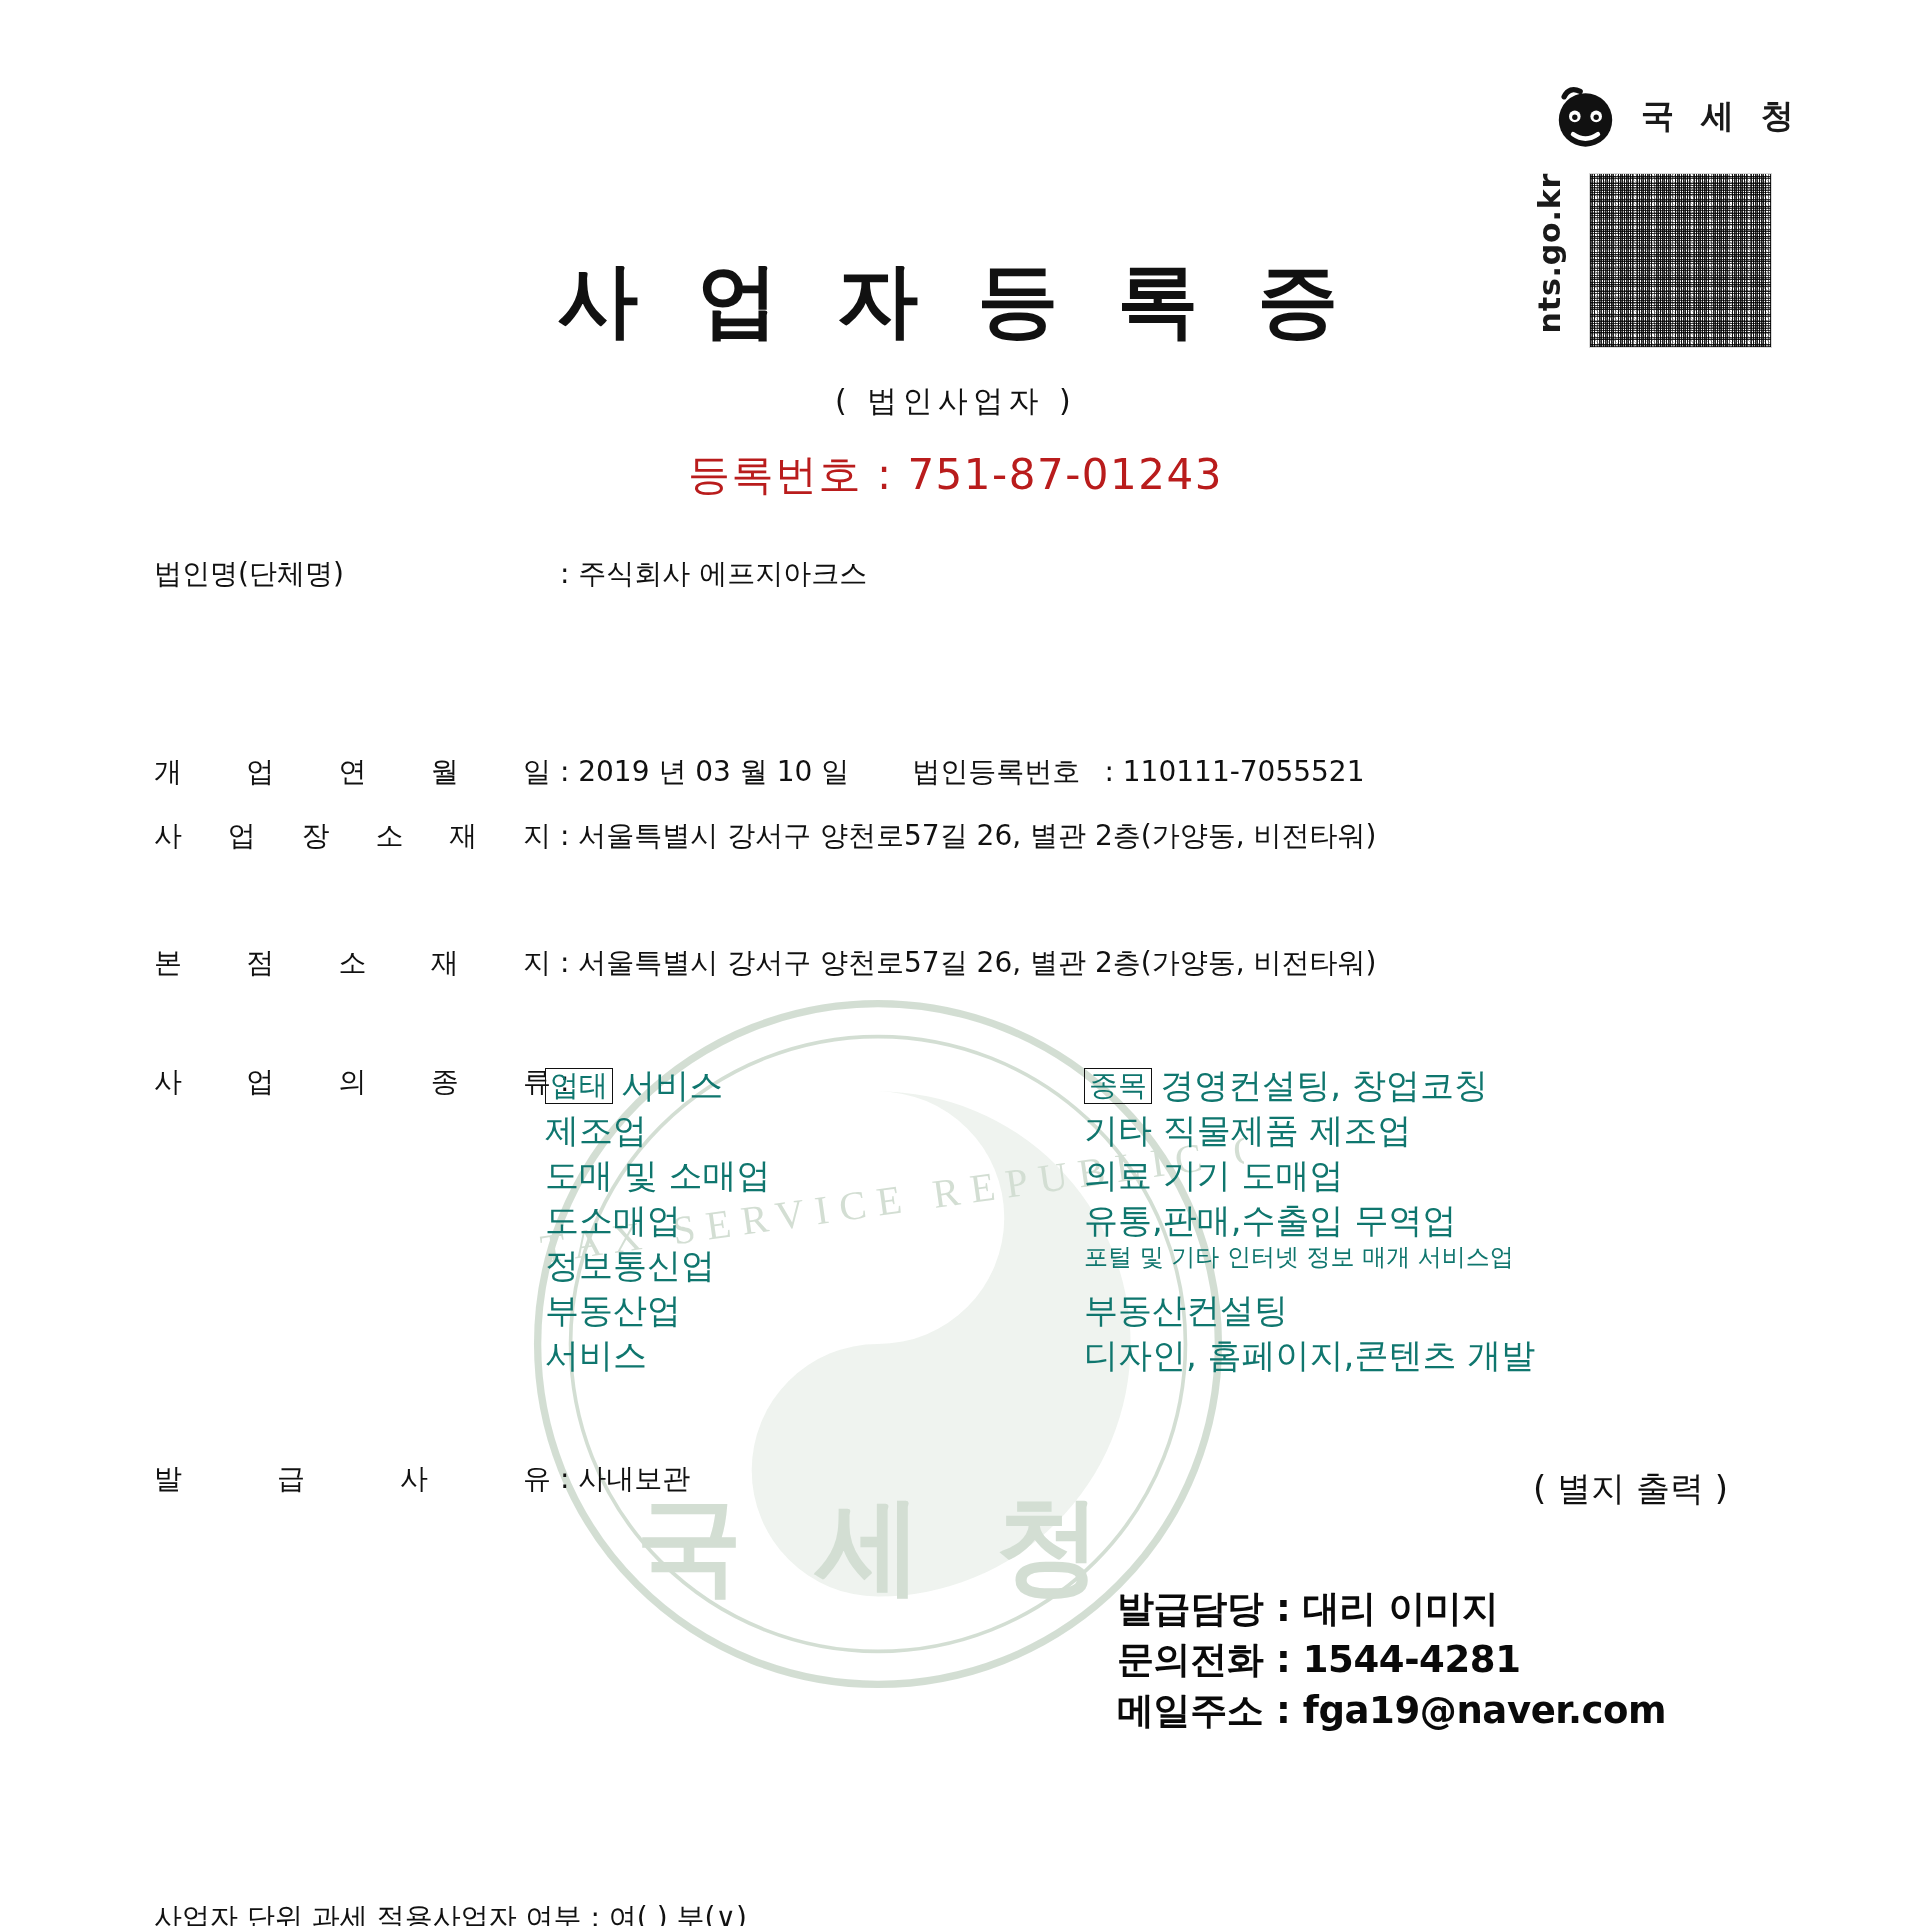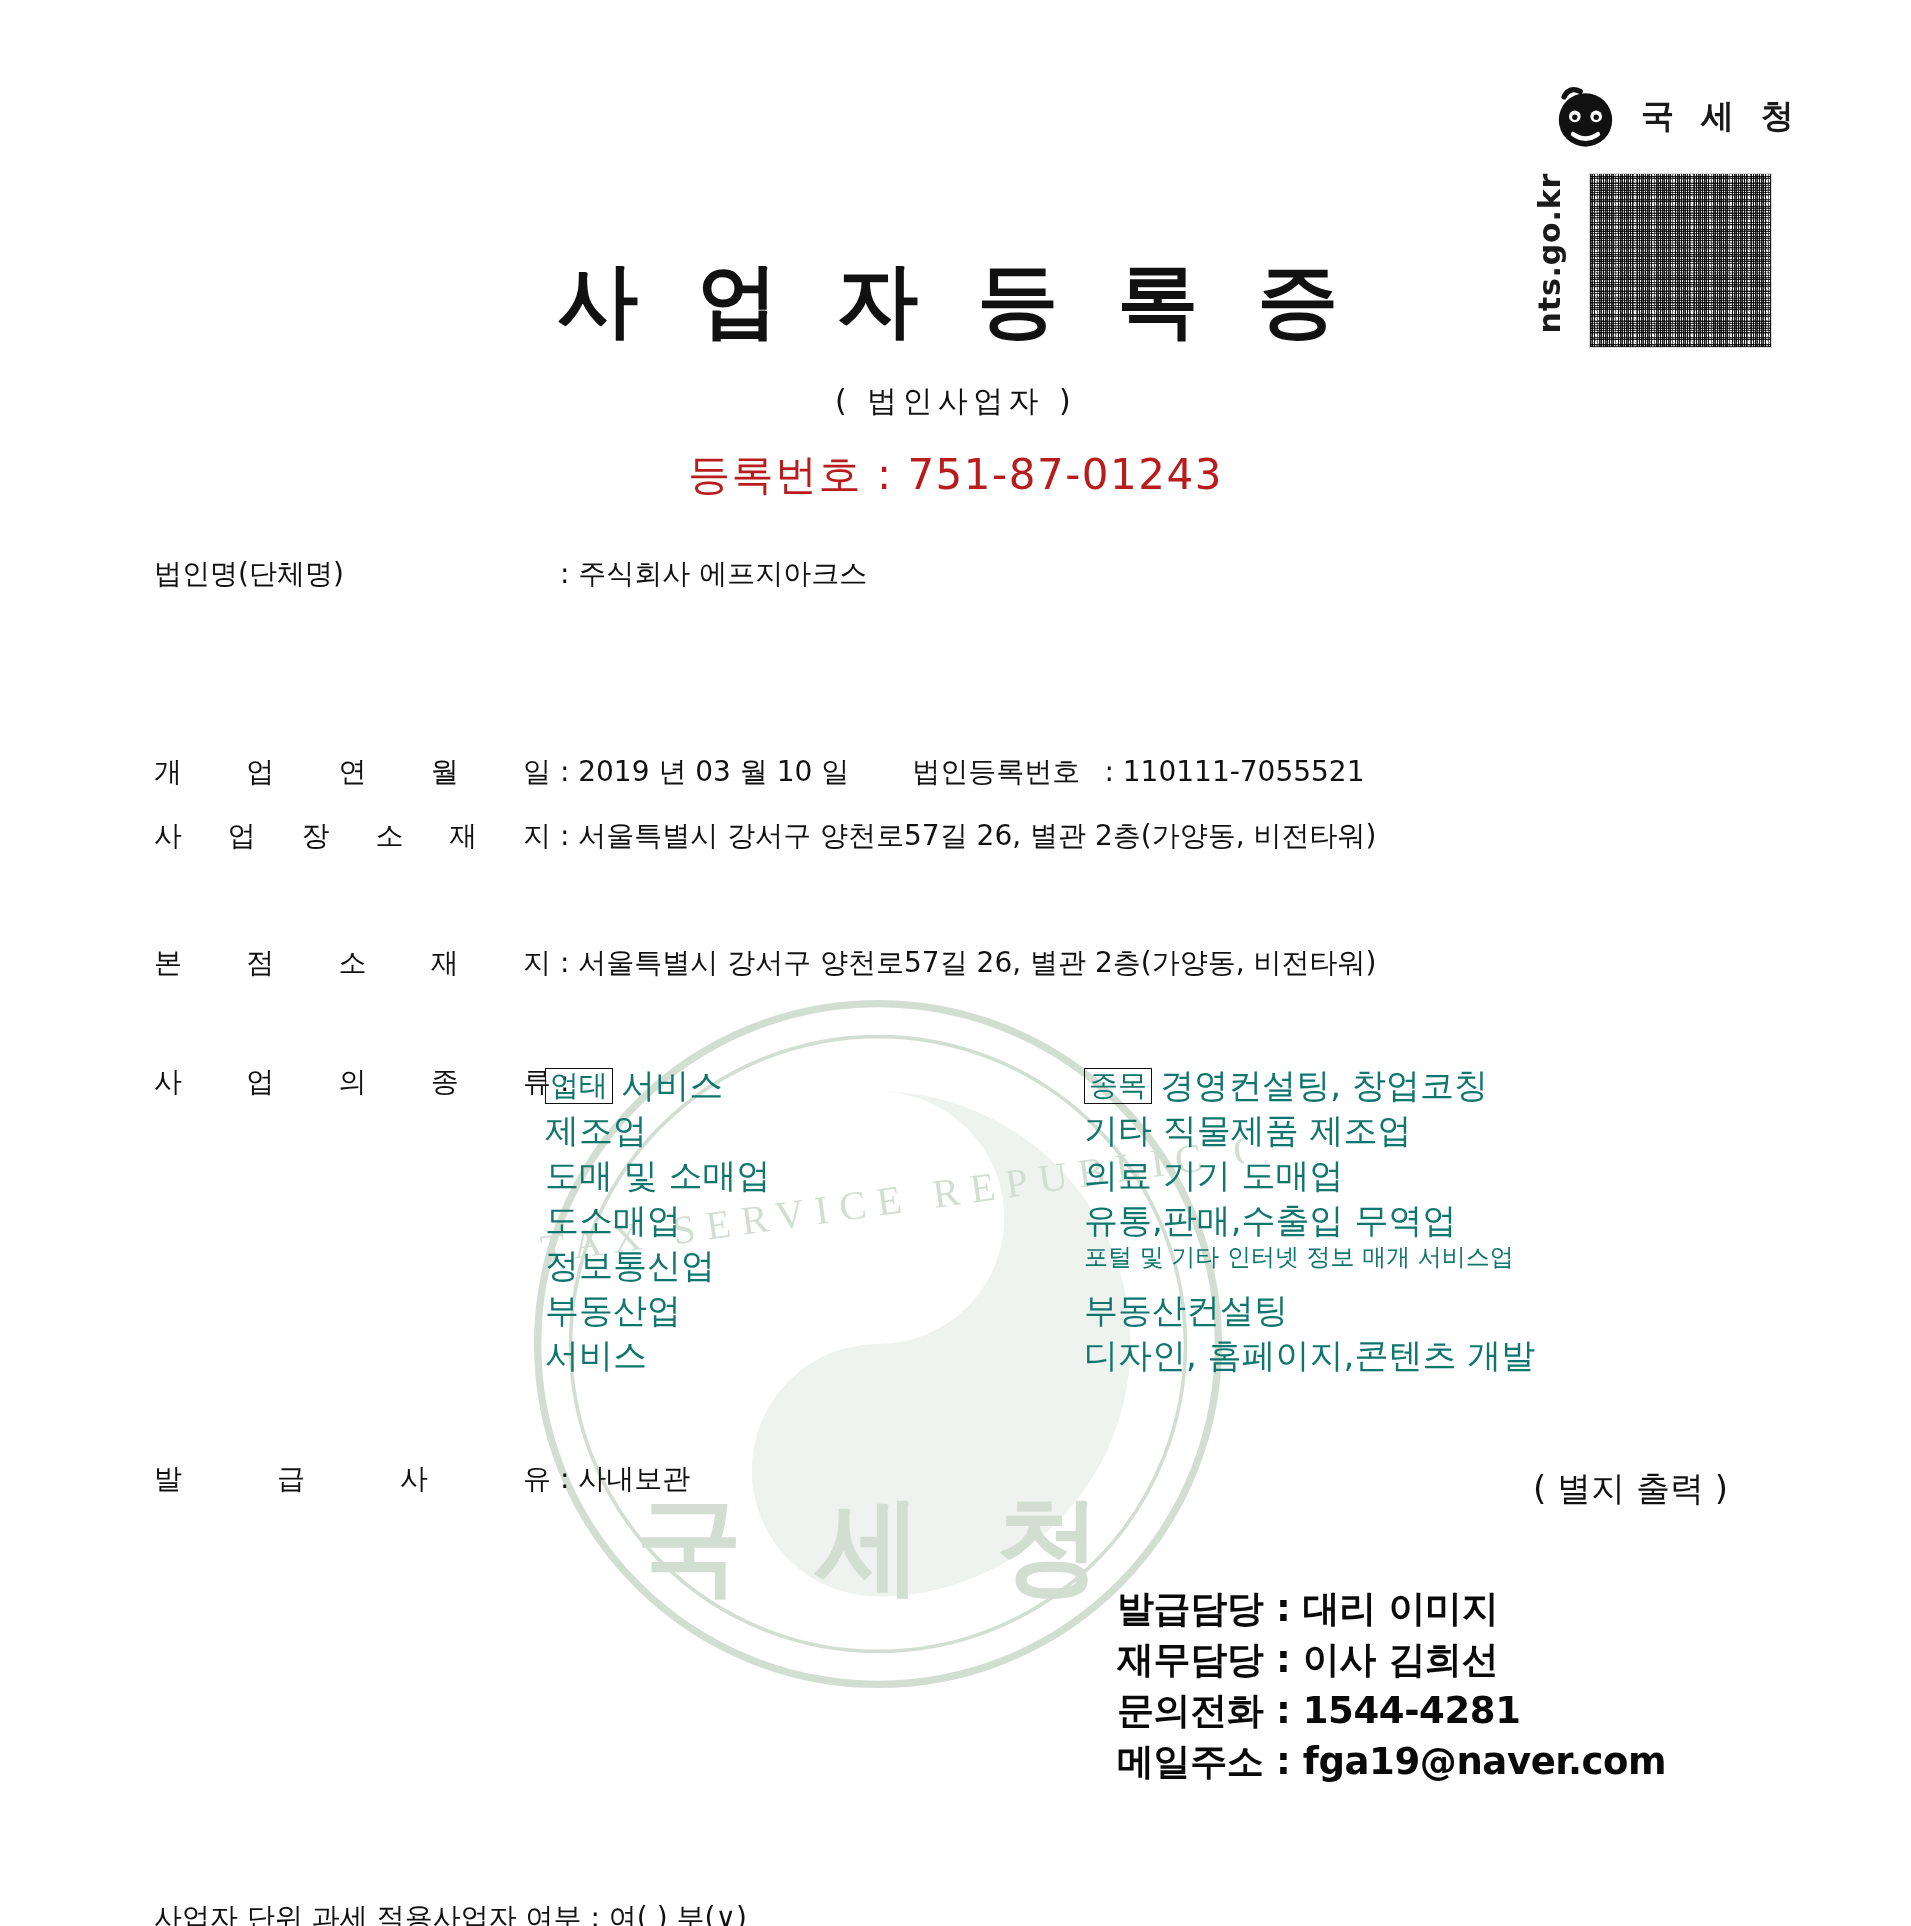--- a/index.html
+++ b/index.html
@@ -304,21 +304,20 @@
 
   <div class="biz-note">( 별지 출력 )</div>
 
   <div class="row r-issue">
     <span class="lbl lbl-w1">발  급  사  유</span>
     <span class="val">: 사내보관</span>
   </div>
 
   <div class="contact">
     <div>발급담당 : 대리 이미지</div>
-    <div>재무담당 : 이사 김희선</div>
     <div>문의전화 : 1544-4281</div>
     <div>메일주소 : fga19@naver.com</div>
   </div>
 
   <div class="row r-unit">사업자 단위 과세 적용사업자 여부  :  여(  ) 부(∨)</div>
 
 </div>
 
 
 </body></html>

